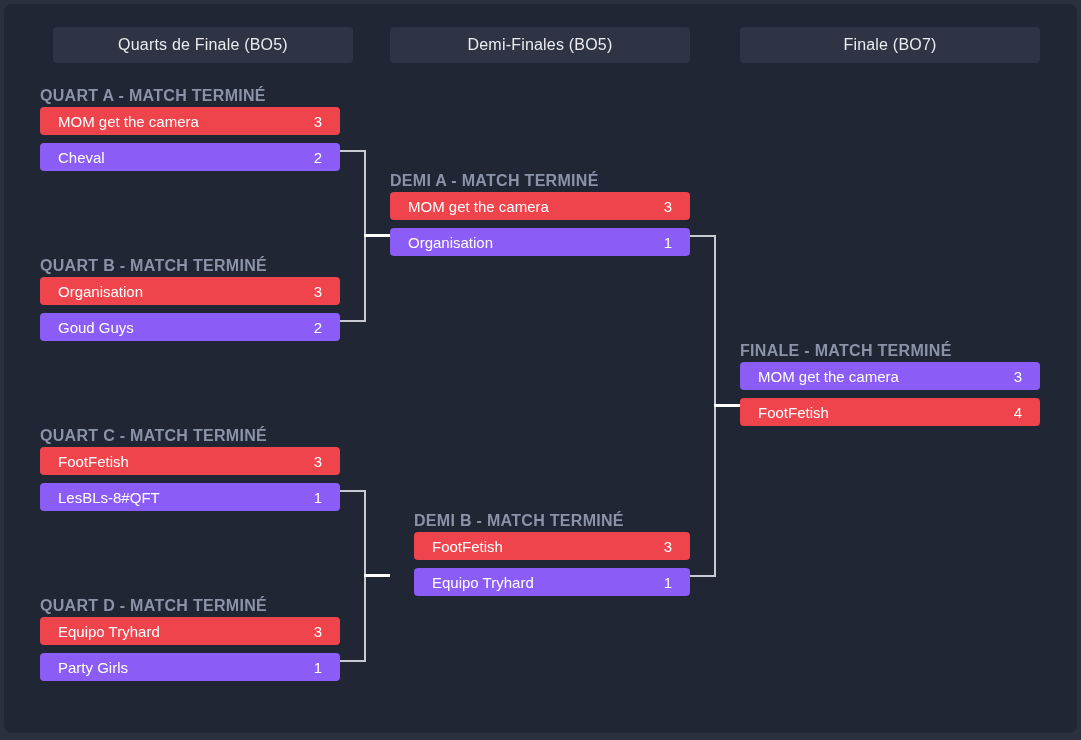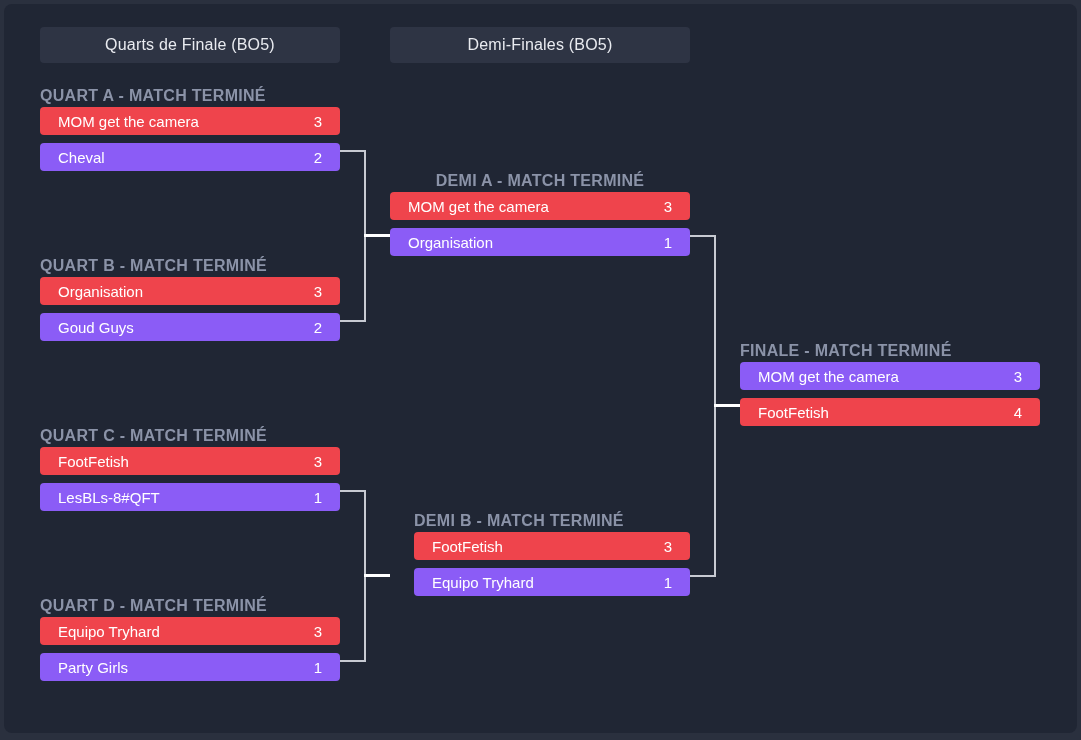--- a/index.html
+++ b/index.html
@@ -25,31 +25,31 @@
     position: absolute;
     top: 23px;
     width: 300px; height: 36px;
     background: #2e3444;
     border-radius: 4px;
     color: #e9ebf0;
     font-size: 16px;
     display: flex; align-items: center; justify-content: center;
     letter-spacing: 0.2px;
   }
-  .rh-1 { left: 36px; }
+  .rh-1 { left: 49px; }
   .rh-2 { left: 386px; }
   .rh-3 { left: 736px; }
 
   .match { position: absolute; width: 300px; }
   
   .m-qa { left: 36px; top: 86px; }
   .m-qb { left: 36px; top: 256px; }
   .m-qc { left: 36px; top: 426px; }
   .m-qd { left: 36px; top: 596px; }
-  .m-da { left: 386px; top: 171px; text-align: center; }
+  .m-da { left: 386px; top: 171px; }
   .m-db { left: 386px; top: 511px; padding-left: 24px; }
   .m-f  { left: 736px; top: 341px; }
 
   .match-label {
     font-size: 16px;
     font-weight: bold;
     line-height: 11px;
     letter-spacing: 0.3px;
     color: #8b93a8;
     margin-bottom: 6px;
@@ -93,20 +93,21 @@
   .c3-stub { left: 710px; top: 400px; width: 26px; height: 3px; }
 </style>
 </head>
 <body>
 
 <div class="viewport">
   <div class="card">
 
     <div class="round-header rh-1">Quarts de Finale (BO5)</div>
     <div class="round-header rh-2">Demi-Finales (BO5)</div>
+    <div class="round-header rh-3">Finale (BO7)</div>
 
     <div class="match m-qa">
       <div class="match-label">QUART A - MATCH TERMINÉ</div>
       <div class="team winner">
         <span class="team-name">MOM get the camera</span>
         <span class="team-score">3</span>
       </div>
       <div class="team loser">
         <span class="team-name">Cheval</span>
         <span class="team-score">2</span>

